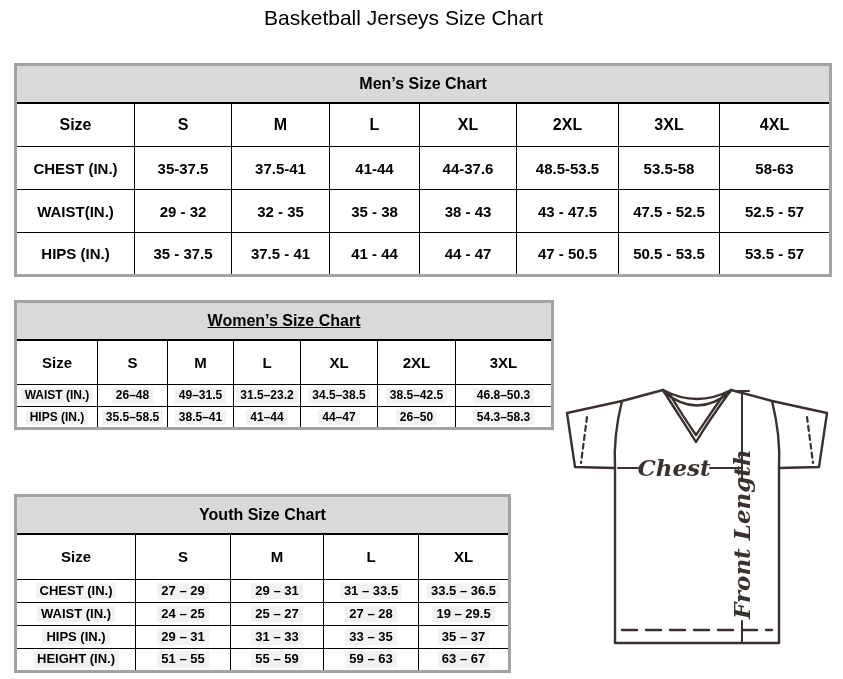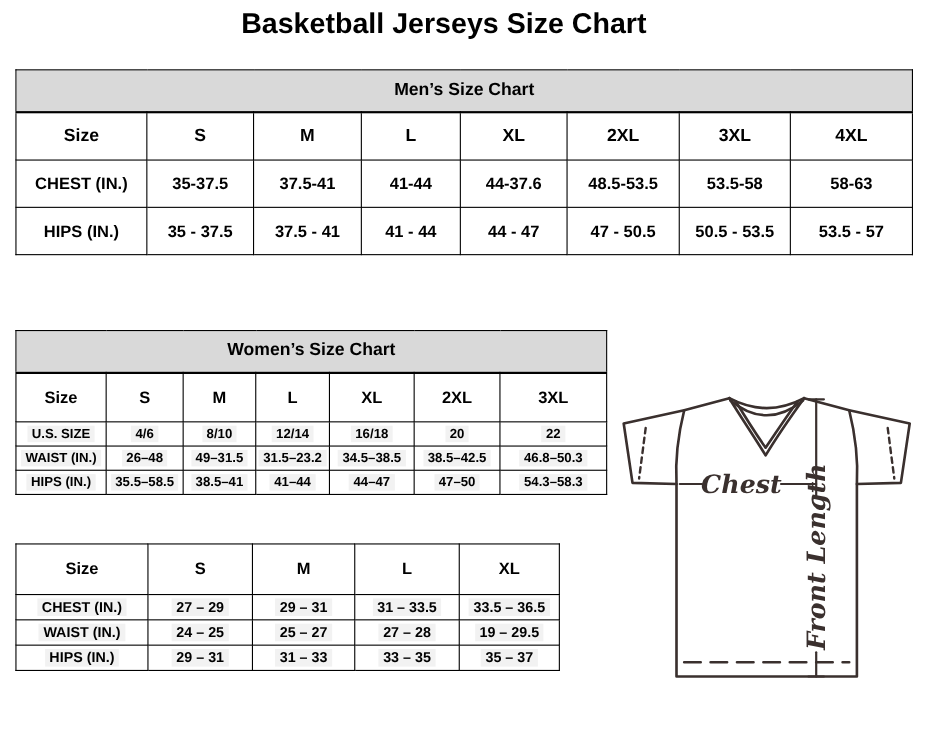--- a/index.html
+++ b/index.html
@@ -3,51 +3,51 @@
 <meta charset="utf-8">
 <style>
   html, body { margin:0; padding:0; }
   body {
     width:843px; height:679px; position:relative; overflow:hidden;
     background:#ffffff; color:#000;
     font-family:"Liberation Sans", sans-serif;
   }
   #page-title {
     position:absolute; top:6px; left:0; width:807px; margin:0;
-    text-align:center; font-size:26px; font-weight:bold; color:#000;
+    text-align:center; font-size:21px; font-weight:normal; color:#000;
   }
   table.size-table {
     position:absolute; border-collapse:collapse; table-layout:fixed;
-    border:1px solid #a3a3a3; background:#fff;
+    border:3px solid #a3a3a3; background:#fff;
   }
   .size-table th, .size-table td {
     border:1px solid #000; text-align:center; vertical-align:middle;
     font-weight:bold; color:#000; padding:0; overflow:hidden; white-space:nowrap;
   }
   tr.band th { background:#d9d9d9; border-bottom:2px solid #000; font-size:16px; }
   
   #men { left:14px; top:63px; width:815px; font-size:15px; }
   #men tr.band { height:38px; }
   #men tr.cols { height:44px; }
   #men tr.cols th { font-size:16px; }
   #men tr.data { height:43px; }
   
   #women { left:14px; top:300px; width:537px; font-size:12px; }
-  #women tr.band { height:38px; }
+  #women tr.band { height:38px;text-decoration:underline; }
   #women tr.cols { height:45px; }
   #women tr.cols th { font-size:15px; }
   #women tr.data { height:22px; }
   
   #youth { left:14px; top:494px; width:494px; font-size:13px; }
   #youth tr.band { height:38px; }
   #youth tr.cols { height:46px; }
   #youth tr.cols th { font-size:15px; }
   #youth tr.data { height:23px; }
   .hl { background:#f2f2f2; padding:0 4px; display:inline-block; line-height:1.25; }
-  #jersey-box { position:absolute; left:558px; top:352px; width:276px; height:280px; }
+  #jersey-box { position:absolute; left:558px; top:380px; width:276px; height:280px; }
   #jersey-box svg { display:block; width:276px; height:280px; }
   .measure-text {
     font-family:"DejaVu Serif", serif; font-style:italic; font-weight:bold;
   }
 </style>
 </head>
 <body>
 
 <h1 id="page-title">Basketball Jerseys Size Chart</h1>
 
@@ -80,20 +80,30 @@
     <th>CHEST (IN.)</th>
     <td>35-37.5</td>
     <td>37.5-41</td>
     <td>41-44</td>
     <td>44-37.6</td>
     <td>48.5-53.5</td>
     <td>53.5-58</td>
     <td>58-63</td>
   </tr>
   <tr class="data">
+    <th>WAIST(IN.)</th>
+    <td>29 - 32</td>
+    <td>32 - 35</td>
+    <td>35 - 38</td>
+    <td>38 - 43</td>
+    <td>43 - 47.5</td>
+    <td>47.5 - 52.5</td>
+    <td>52.5 - 57</td>
+  </tr>
+  <tr class="data">
     <th>HIPS (IN.)</th>
     <td>35 - 37.5</td>
     <td>37.5 - 41</td>
     <td>41 - 44</td>
     <td>44 - 47</td>
     <td>47 - 50.5</td>
     <td>50.5 - 53.5</td>
     <td>53.5 - 57</td>
   </tr>
 </tbody>
@@ -116,58 +126,52 @@
   <tr class="cols">
     <th>Size</th>
     <th>S</th>
     <th>M</th>
     <th>L</th>
     <th>XL</th>
     <th>2XL</th>
     <th>3XL</th>
   </tr>
   <tr class="data">
-    <th><span class="hl">U.S. SIZE</span></th>
-    <td><span class="hl">4/6</span></td>
-    <td><span class="hl">8/10</span></td>
-    <td><span class="hl">12/14</span></td>
-    <td><span class="hl">16/18</span></td>
-    <td><span class="hl">20</span></td>
-    <td><span class="hl">22</span></td>
-  </tr>
-  <tr class="data">
     <th><span class="hl">WAIST (IN.)</span></th>
     <td><span class="hl">26–48</span></td>
     <td><span class="hl">49–31.5</span></td>
     <td><span class="hl">31.5–23.2</span></td>
     <td><span class="hl">34.5–38.5</span></td>
     <td><span class="hl">38.5–42.5</span></td>
     <td><span class="hl">46.8–50.3</span></td>
   </tr>
   <tr class="data">
     <th><span class="hl">HIPS (IN.)</span></th>
     <td><span class="hl">35.5–58.5</span></td>
     <td><span class="hl">38.5–41</span></td>
     <td><span class="hl">41–44</span></td>
     <td><span class="hl">44–47</span></td>
-    <td><span class="hl">47–50</span></td>
+    <td><span class="hl">26–50</span></td>
     <td><span class="hl">54.3–58.3</span></td>
   </tr>
 </tbody>
   </table>
 
 <table id="youth" class="size-table">
   <colgroup>
     <col style="width:120px">
       <col style="width:95px">
       <col style="width:93px">
       <col style="width:95px">
       <col style="width:91px">
   </colgroup>
   <tbody>
+      <tr class="band">
+    <th colspan="5">Youth Size Chart</th>
+  </tr>
   <tr class="cols">
     <th>Size</th>
     <th>S</th>
     <th>M</th>
     <th>L</th>
     <th>XL</th>
   </tr>
   <tr class="data">
     <th><span class="hl">CHEST (IN.)</span></th>
     <td><span class="hl">27 – 29</span></td>
@@ -181,20 +185,27 @@
     <td><span class="hl">25 – 27</span></td>
     <td><span class="hl">27 – 28</span></td>
     <td><span class="hl">19 – 29.5</span></td>
   </tr>
   <tr class="data">
     <th><span class="hl">HIPS (IN.)</span></th>
     <td><span class="hl">29 – 31</span></td>
     <td><span class="hl">31 – 33</span></td>
     <td><span class="hl">33 – 35</span></td>
     <td><span class="hl">35 – 37</span></td>
+  </tr>
+  <tr class="data">
+    <th><span class="hl">HEIGHT (IN.)</span></th>
+    <td><span class="hl">51 – 55</span></td>
+    <td><span class="hl">55 – 59</span></td>
+    <td><span class="hl">59 – 63</span></td>
+    <td><span class="hl">63 – 67</span></td>
   </tr>
 </tbody>
   </table>
 
 <div id="jersey-box">
   <svg viewBox="0 0 276 280" xmlns="http://www.w3.org/2000/svg">
     <g stroke="#3a302e" fill="none" stroke-width="2.4" stroke-linejoin="round" stroke-linecap="round">
 
       <path d="M 105 10 L 64 21 L 9 33 L 17 87 L 57 88 L 57 263 L 221 263 L 221 88 L 261 87 L 269 33 L 214 21 L 173 10"></path>
 

